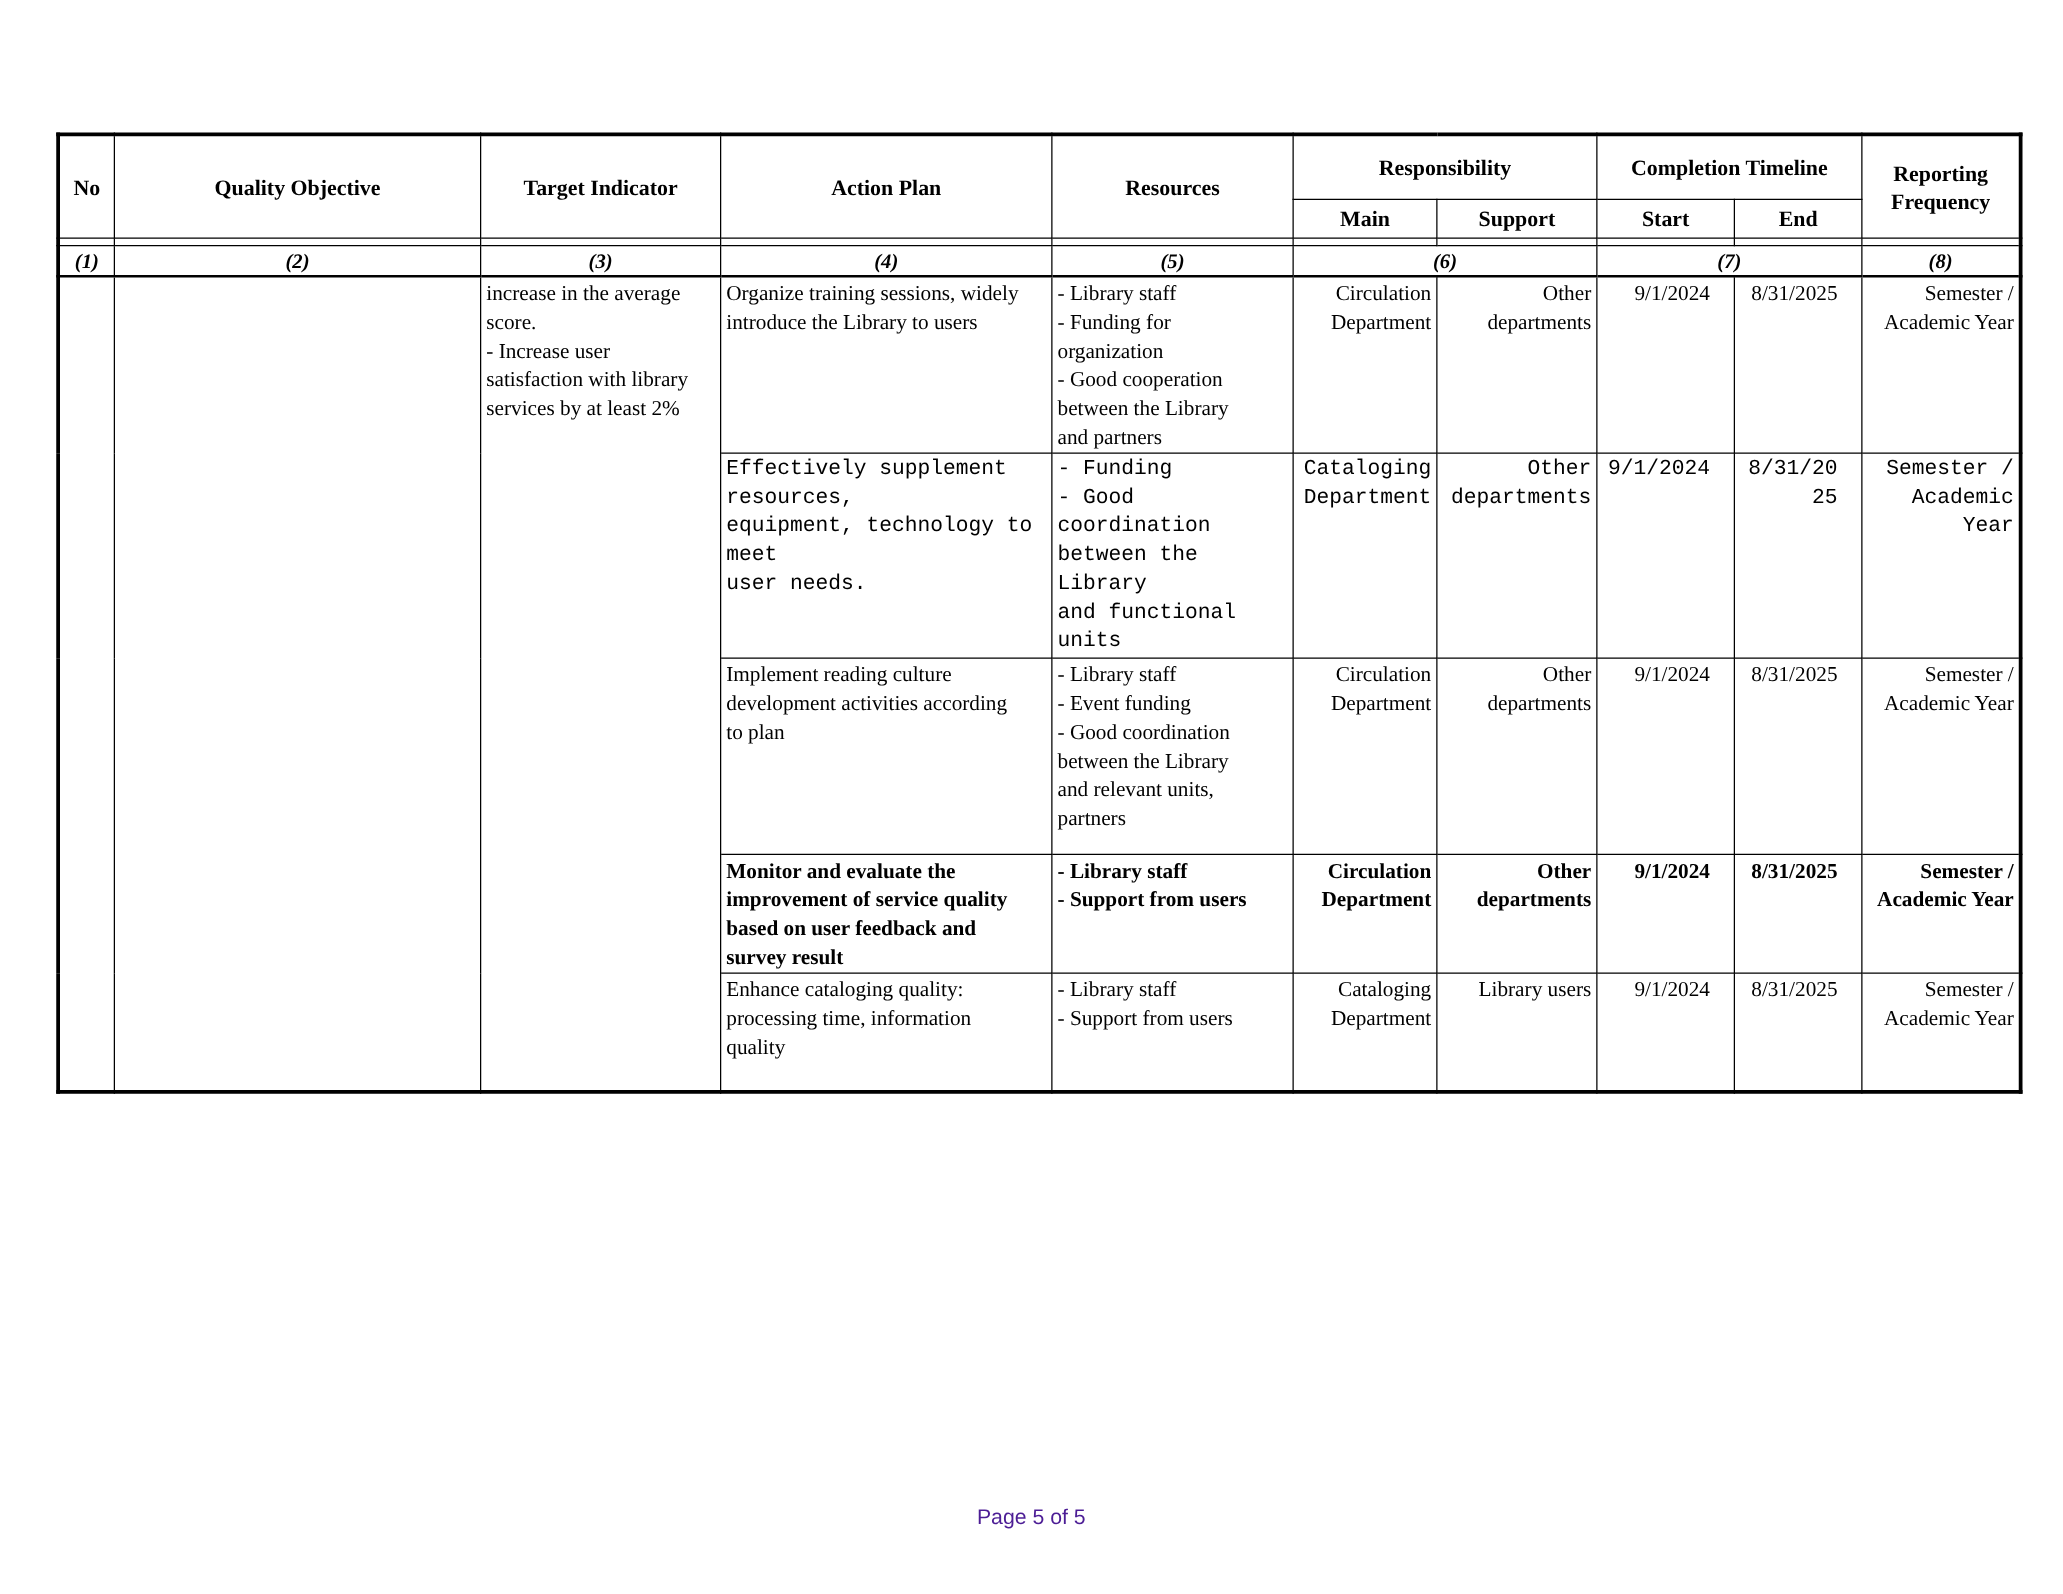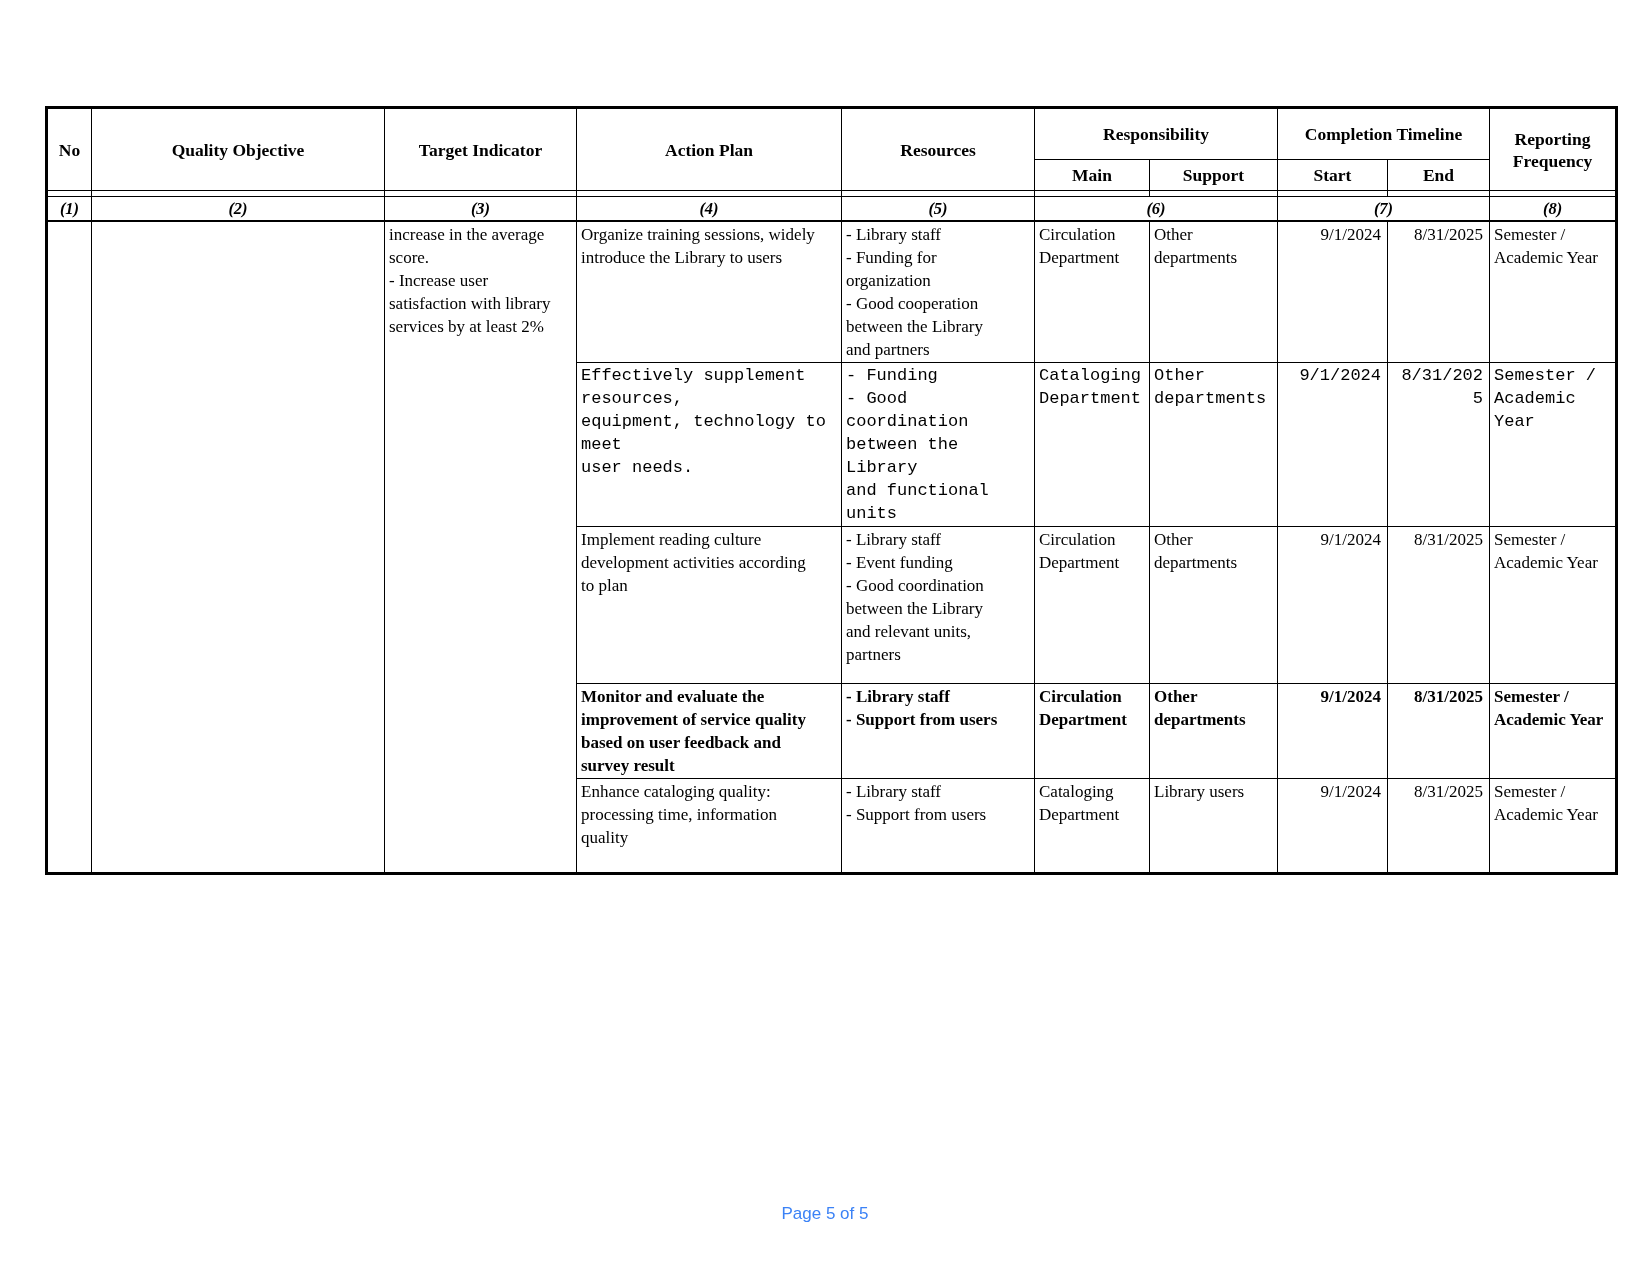--- a/index.html
+++ b/index.html
@@ -66,34 +66,34 @@
     padding: 0 2px;
     border-bottom: 2.5px solid #000000;
   }
   
   tr.r1 { height: 135px; }
   tr.r2 { height: 93px; font-family: Liberation Mono, monospace;  }
   tr.r3 { height: 157px; margin-top: 12px; }
   tr.r4 { height: 89px; font-weight: bold; }
   tr.r5 { height: 95px;  }
 
-  td.c  { text-align: left; }
-  td.rt { text-align: right; padding-right: 6px; }
+  td.c  { text-align: right; }
+  td.rt { text-align: right; padding-right: 19px; }
   .pre  { white-space: pre-line; }
 
   .footer {
     position: absolute;
     top: 1203px;
     left: 0;
     width: 1650px;
     text-align: center;
     font-family: "Liberation Sans", sans-serif;
     font-size: 17px;
     line-height: 22px;
-    color: #3b82f6;
+    color: #4c1d95;
   }
 </style>
 </head>
 <body>
 
 <div class="page">
 
   <table class="grid">
     <colgroup>
       <col style="width:45px">

